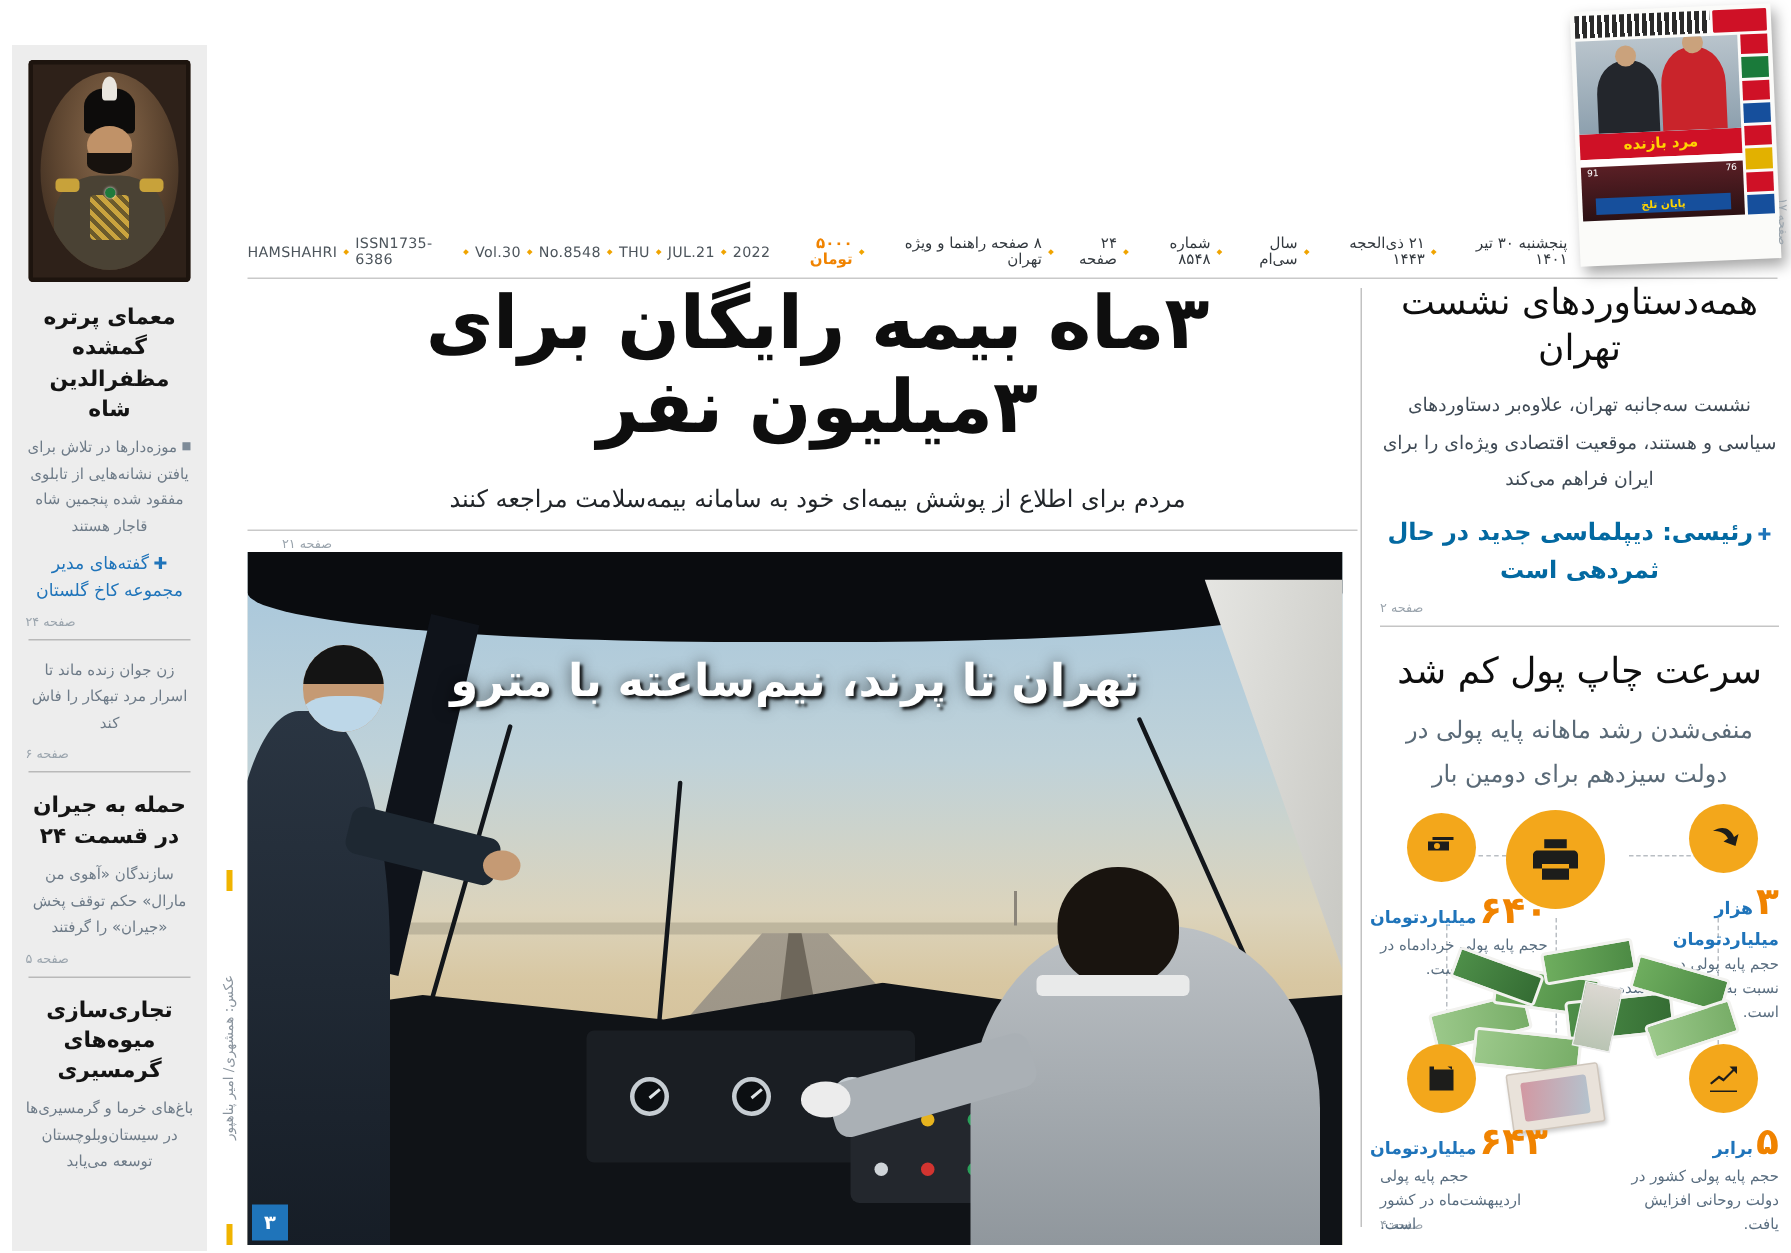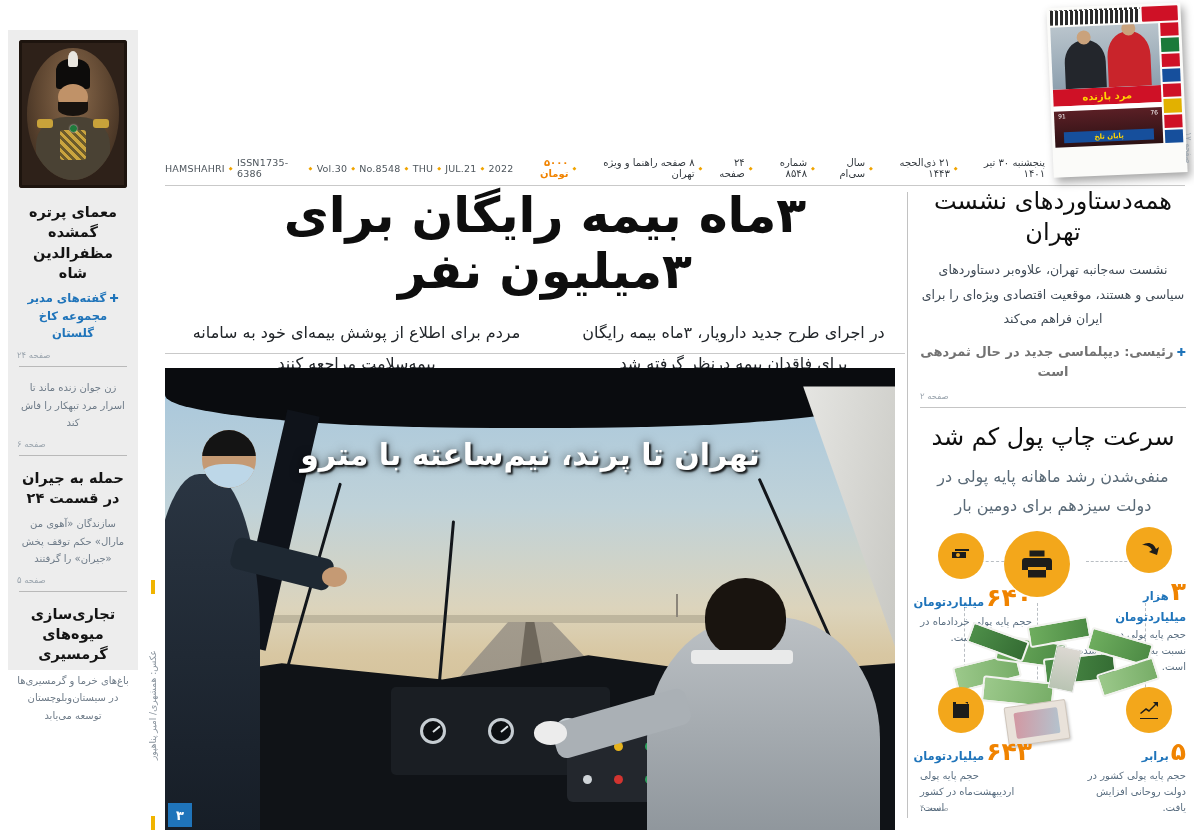--- a/index.html
+++ b/index.html
@@ -1,41 +1,41 @@
 <!DOCTYPE html>
 <html lang="fa"><head>
 <meta charset="utf-8">
 <style>
   *{margin:0;padding:0;box-sizing:border-box}
   html,body{background:#fff}
   .page{width:1194px;height:835px;position:relative;background:#fff;overflow:hidden;
         font-family:"DejaVu Sans",sans-serif;color:#1a1a1a}
 
   
-  .sidebar{position:absolute;left:8px;top:30px;width:130px;height:640px;background:#ededed;
+  .sidebar{position:absolute;left:8px;top:30px;width:130px;height:804px;background:#ededed;
            padding:10px 9px 6px;direction:rtl;text-align:center}
   .portrait-frame{width:108px;height:148px;margin:0 auto 14px;background:#2e2119;border-radius:3px;
                   position:relative;box-shadow:inset 0 0 0 3px #1d140e}
   .portrait-oval{position:absolute;inset:8px;border-radius:50%;
                  background:radial-gradient(ellipse at 50% 35%,#8a6a4c 0%,#5d4530 55%,#32241a 100%);overflow:hidden}
   .shah-hat{position:absolute;left:50%;top:8%;width:34px;height:30px;margin-left:-17px;background:#0d0c0b;border-radius:40% 40% 10% 10%}
   .shah-plume{position:absolute;left:50%;top:2%;width:10px;height:16px;margin-left:-5px;background:#e9e6df;border-radius:50% 50% 20% 20%}
   .shah-face{position:absolute;left:50%;top:27%;width:30px;height:26px;margin-left:-15px;background:#c09268;border-radius:50%}
   .shah-beard{position:absolute;left:50%;top:41%;width:30px;height:14px;margin-left:-15px;background:#17120e;border-radius:0 0 50% 50%}
   .shah-body{position:absolute;left:50%;top:52%;width:74px;height:52%;margin-left:-37px;background:#4a4234;border-radius:40% 40% 0 0}
   .shah-epaulette{position:absolute;top:54%;width:16px;height:9px;background:#c8a23a;border-radius:3px}
   .shah-chest{position:absolute;left:50%;top:62%;width:26px;height:30px;margin-left:-13px;
               background:repeating-linear-gradient(45deg,#caa43e 0 3px,#6b5a2c 3px 6px);border-radius:3px}
   .shah-gem{position:absolute;left:50%;top:58%;width:7px;height:7px;margin-left:-3px;background:#1f7a3c;border-radius:50%;box-shadow:0 0 2px #fff}
 
   .sb-story{margin-bottom:6px}
   .sb-title{font-size:14.5px;font-weight:bold;color:#141414;line-height:1.4;margin-bottom:7px}
   .sb-body{font-size:10px;color:#6e7b88;line-height:1.75;margin-bottom:7px}
   .sb-body.bullet::before{content:"■";font-size:7px;color:#7e8b98;margin-left:3px;vertical-align:2px}
-  .sb-link{font-size:11.5px;font-weight:bold;color:#1f74ba;line-height:1.5;margin-bottom:8px}
+  .sb-link{font-size:11.5px;font-weight:normal;color:#1f74ba;line-height:1.5;margin-bottom:8px}
   .plus-ic::before{content:"✚";color:#1f74ba;font-size:11px;margin-left:3px}
   .sb-page{font-size:8.5px;color:#9aa4ad;text-align:left;margin:2px 0 6px}
   .sb-hr{border:0;border-top:1px solid #b9b9b9;margin:4px 2px 12px}
 
   
   .logo-wrap{position:absolute;left:165px;top:25px;width:880px;height:122px}
   .logo-blocks{display:flex;gap:4px;height:100%}
   .logo-blocks i{flex:1;background:#1463a5}
   .logo-text{position:absolute;inset:0;display:flex;align-items:center;justify-content:center;
              color:#fff;font-weight:bold;font-size:104px;transform:scaleX(1.28);letter-spacing:-2px;line-height:1}
@@ -125,21 +125,21 @@
   .credit-rail{position:absolute;left:146px;top:580px;height:250px;width:14px;display:flex;flex-direction:column;
                align-items:center;justify-content:space-between}
   .tick{width:4px;height:14px;background:#f0b400}
   .credit-text{writing-mode:vertical-rl;transform:rotate(180deg);font-size:9px;color:#8a949e;white-space:nowrap}
 
   
   .vrule{position:absolute;left:907px;top:192px;width:1px;height:626px;background:#c2c2c2}
   .rightcol{position:absolute;left:920px;top:186px;width:266px;direction:rtl;text-align:center}
   .rc-title{font-size:24px;font-weight:normal;color:#0e0e0e;letter-spacing:-.5px;line-height:1.3;margin-bottom:10px}
   .rc-body{font-size:12.5px;color:#3f4a55;line-height:1.95;margin-bottom:10px}
-  .rc-link{font-size:13px;font-weight:bold;color:#737373;line-height:1.6;margin-bottom:8px}
+  .rc-link{font-size:16px;font-weight:bold;color:#0369a1;line-height:1.6;margin-bottom:8px}
   .rc-page{font-size:8.5px;color:#9aa4ad;text-align:left;margin:4px 0 6px}
   .rc-hr{border:0;border-top:1px solid #c5c5c5;margin:6px 0 14px}
   .rc-sub{font-size:16px;color:#5a6a77;line-height:1.8;margin-bottom:6px}
 
   
   .infog{position:relative;height:272px;margin-top:4px}
   .yc{position:absolute;width:46px;height:46px;border-radius:50%;background:#f3a71b;
       display:flex;align-items:center;justify-content:center}
   .yc svg{width:24px;height:24px;fill:#1d1d1b}
   .yc-center{width:66px;height:66px}
@@ -175,20 +175,21 @@
         <i class="shah-gem"></i>
         <i class="shah-hat"></i>
         <i class="shah-plume"></i>
         <i class="shah-face"></i>
         <i class="shah-beard"></i>
       </div>
     </div>
 
     <div class="sb-story">
       <div class="sb-title">معمای پرتره گمشده مظفرالدین شاه</div>
+      <div class="sb-body bullet">موزه‌دارها در تلاش برای یافتن نشانه‌هایی از تابلوی مفقود شده پنجمین شاه قاجار هستند</div>
       <div class="sb-link"><span class="plus-ic"></span><span>گفته‌های مدیر مجموعه کاخ گلستان</span></div>
       <div class="sb-page">صفحه ۲۴</div>
     </div>
     <hr class="sb-hr">
 
     <div class="sb-story">
       <div class="sb-body">زن جوان زنده ماند تا اسرار مرد تبهکار را فاش کند</div>
       <div class="sb-page">صفحه ۶</div>
     </div>
     <hr class="sb-hr">
@@ -274,21 +275,20 @@
           <div class="th-banner2">پایان تلخ</div>
         </div>
       </div>
     </div>
   </div>
   <div class="thumb-page">صفحه ۱۷</div>
 
   <section class="lead">
     <h1 class="lead-h1">۳ماه بیمه رایگان برای ۳میلیون نفر</h1>
     <div class="lead-subs">
-      <div class="lead-sub">در اجرای طرح جدید دارویار، ۳ماه بیمه رایگان برای فاقدان بیمه درنظر گرفته شد</div>
       <div class="lead-sub">مردم برای اطلاع از پوشش بیمه‌ای خود به سامانه بیمه‌سلامت مراجعه کنند</div>
     </div>
     <div class="lead-page">صفحه ۲۱</div>
   </section>
   <div class="lead-rule"></div>
 
   <figure class="photo">
     <div class="ph-sky"></div>
     <div class="ph-horizon"></div>
     <i class="ph-pole" style="left:70%;top:49%;height:5%"></i>

